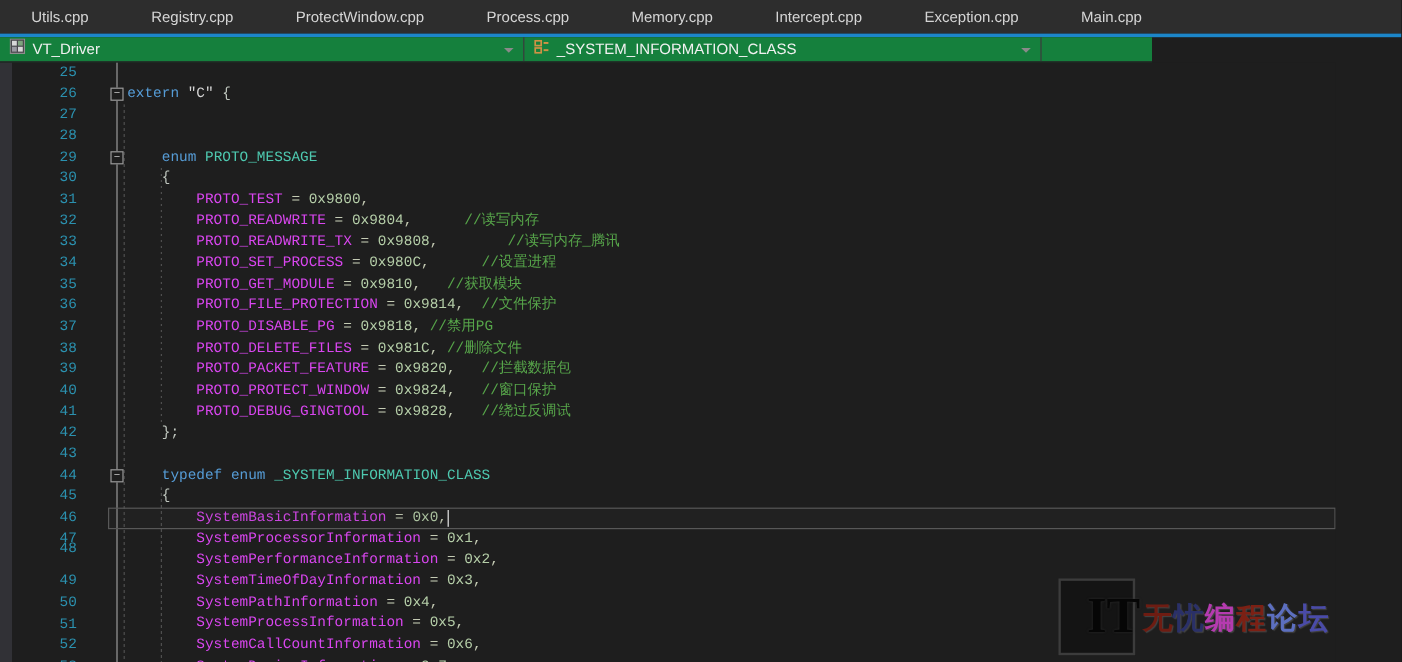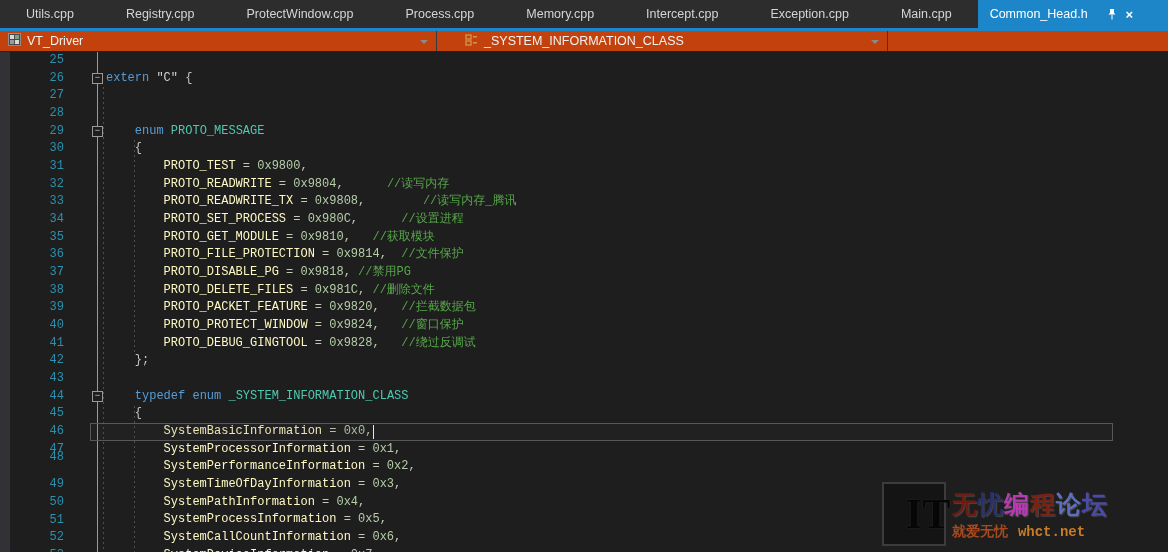--- a/index.html
+++ b/index.html
@@ -13,22 +13,22 @@
   .tab { display:flex; align-items:center; padding:0 26px; color:#d5d5d5;
          font-size:12.5px; white-space:nowrap; cursor:default; }
   .tab.active { background:#1c86c9; color:#ffffff; padding:0 10px 0 12px; flex:1 0 auto;
                 justify-content:flex-start; gap:9px; }
   .tab.active .tab-label { margin-right:10px; }
   .tab-pin { display:inline-flex; align-items:center; }
   .tab-close { color:#ffffff; font-size:13px; line-height:1; font-weight:bold; }
   .bluestrip { position:absolute; left:0; top:28px; width:1168px; height:3px; background:#1c86c9; }
 
   
-  .navbar { position:absolute; left:0; top:31px; width:1168px; height:21px;
-            background:#c2410c; border-bottom:1px solid #222224; display:flex;gap:20px; }
+  .navbar { position:absolute; left:0; top:31px; width:960px; height:21px;
+            background:#15803d; border-bottom:1px solid #222224; display:flex; }
   .nav-dd { position:relative; height:100%; display:flex; align-items:center;
             padding:0 20px 0 8px; border-right:1px solid #3a3a3d; }
   .nav-dd.scope { width:437px; }
   .nav-dd.member { width:431px; }
   .nav-label { color:#f1f1f1; font-size:12.5px; margin-left:6px; white-space:nowrap; }
   .dd-arrow { position:absolute; right:8px; top:9px; width:0; height:0;
               border-left:4px solid transparent; border-right:4px solid transparent;
               border-top:4px solid #8a8a8a; }
   .nav-rest { flex:1; }
 
@@ -43,21 +43,21 @@
            background:repeating-linear-gradient(to bottom,#4e4e4e 0 2px,transparent 2px 5px); }
   .g1  { left:103px; top:35px;  height:465px; }
   .g2a { left:134px; top:88px;  height:213px; }
   .g2b { left:134px; top:354px; height:146px; }
 
   .code-line { position:absolute; left:106px; white-space:pre; color:#c8ceb8;
                font-family:"Liberation Mono", monospace; font-size:12px; line-height:17.67px; }
   .kw  { color:#569cd6; }
   .type{ color:#4ec9b0; }
   .str { color:#d4d4d4; }
-  .id  { color:#fef9c3;margin-top:32px; }
+  .id  { color:#d946ef;margin-top:32px; }
   .op  { color:#c4cbb4; }
   .num { color:#b5cea8; }
   .pun { color:#bfc6be; }
   .cmt { color:#57a64a; }
 
   .fold-box { position:absolute; left:92px; width:11px; height:11px; background:#1e1e1e;
               border:1px solid #9a9a9a; color:#c8c8c8; font-size:9px; line-height:8px;
               text-align:center; font-family:"Liberation Mono", monospace; cursor:pointer; }
   .current-line { position:absolute; left:90px; right:0; height:18px;
                   border:1px solid #585858; background:rgba(70,70,70,0.10); }
@@ -98,30 +98,20 @@
         <span class="tab-label">Memory.cpp</span>
       </div>
       <div class="tab">
         <span class="tab-label">Intercept.cpp</span>
       </div>
       <div class="tab">
         <span class="tab-label">Exception.cpp</span>
       </div>
       <div class="tab">
         <span class="tab-label">Main.cpp</span>
-      </div>
-      <div class="tab active">
-        <span class="tab-label">Common_Head.h</span>
-        <span class="tab-pin">
-          <svg width="10" height="13" viewBox="0 0 10 13">
-            <path d="M3 1h4v4l1.6 1.6H1.4L3 5z" fill="#fff"></path>
-            <rect x="4.5" y="6.6" width="1" height="5" fill="#fff"></rect>
-          </svg>
-        </span>
-        <span class="tab-close">×</span>
       </div>
     </div>
   <div class="bluestrip"></div>
 
   <div class="navbar">
     <div class="nav-dd scope">
       <span class="nav-icon">
         <svg width="13" height="13" viewBox="0 0 13 13">
           <rect x="0.5" y="0.5" width="12" height="12" fill="#4a4a4e" stroke="#8d8d8d"></rect>
           <rect x="2" y="2" width="4" height="4" fill="#d8d8d8"></rect>
@@ -221,20 +211,16 @@
         <div class="fold-box" style="top: 73.68px;">−</div>
         <div class="fold-box" style="top: 338.73px;">−</div>
         <div class="current-line" style="top: 370.57px;"></div>
         <div class="caret" style="top: 373.07px; left: 373px;"></div>
       </div>
 
     <div class="watermark">
       <div class="wm-logo">IT</div>
       <div class="wm-text">
         <div class="wm-title" id="wm-title"><span style="color: rgb(110, 28, 18);">无</span><span style="color: rgb(42, 48, 104);">忧</span><span style="color: rgb(181, 59, 176);">编</span><span style="color: rgb(124, 32, 20);">程</span><span style="color: rgb(92, 111, 192);">论</span><span style="color: rgb(74, 75, 168);">坛</span></div>
-        <div class="wm-sub">
-          <span class="love">就爱无忧</span>
-          <span class="url">whct.net</span>
-        </div>
       </div>
     </div>
   </div>
 </div>
 
 </body></html>

